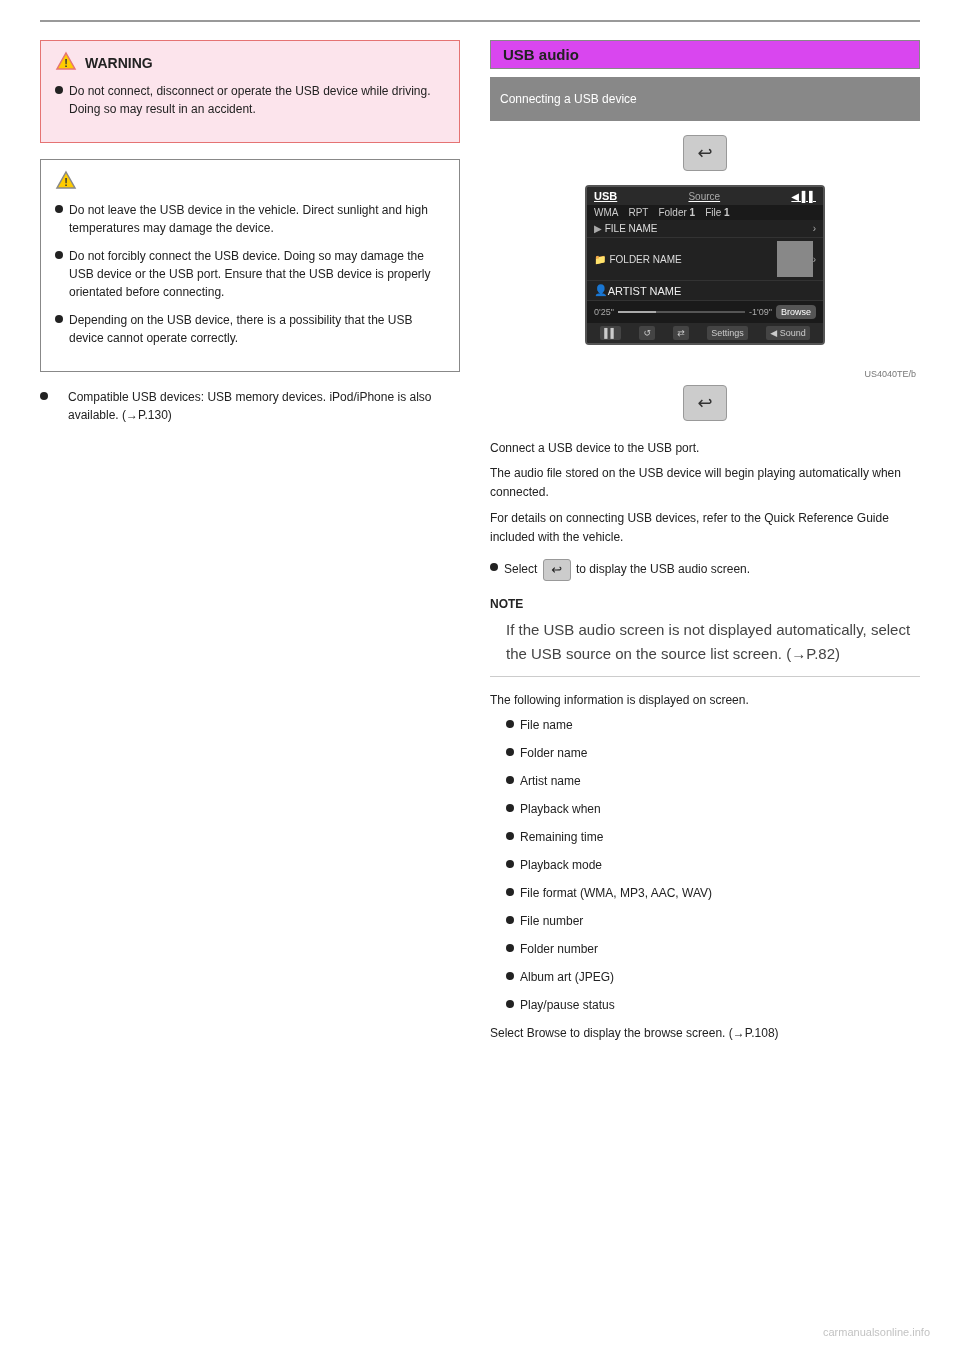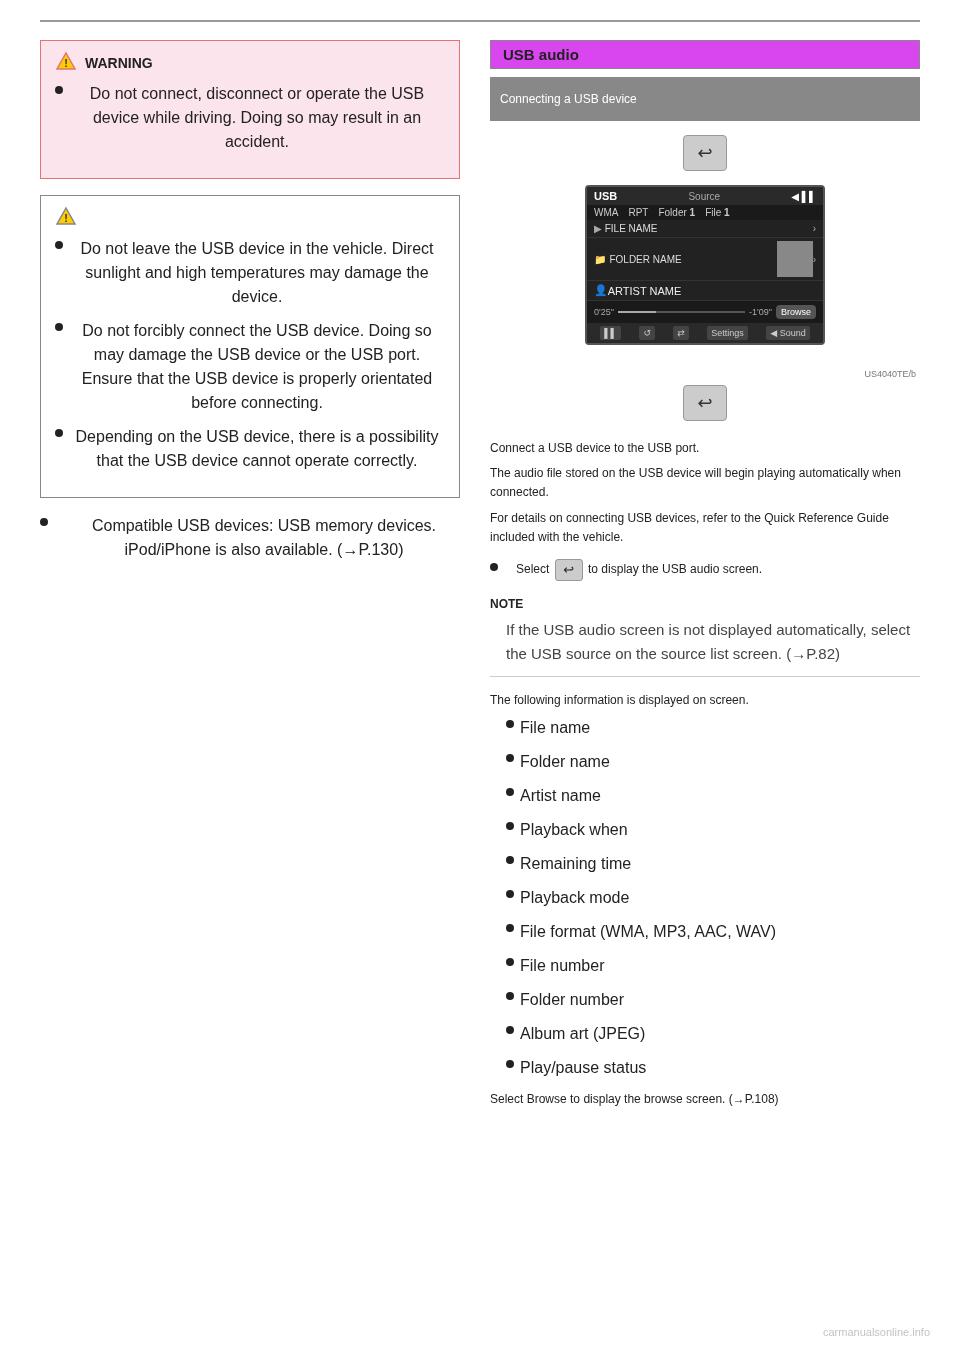--- a/index.html
+++ b/index.html
@@ -84,24 +84,23 @@
     .bullet-dot {
       width: 8px;
       height: 8px;
       background: #222;
       border-radius: 50%;
       margin-top: 4px;
       flex-shrink: 0;
     }
 
     .bullet-text {
-      font-size: 16px;
+      font-size: 12px;
       line-height: 1.5;
       color: #222;
-      text-align: center;
     }
 
     
     .usb-audio-title {
       background: #d946ef;
       border: 1.5px solid #888;
       font-size: 15px;
       font-weight: bold;
       padding: 5px 12px;
       margin-bottom: 8px;
@@ -148,20 +147,21 @@
     }
 
     .usb-screen-top-bar {
       background: #2a2a2a;
       display: flex;
       justify-content: space-between;
       align-items: center;
       padding: 3px 7px;
       font-size: 11px;
       color: #fff;
+      text-decoration: underline;
     }
 
     .usb-screen-source {
       color: #aaa;
       font-size: 10px;
     }
 
     .usb-screen-icons {
       display: flex;
       gap: 3px;
@@ -277,21 +277,21 @@
 
     .right-text-section p {
       font-size: 12px;
       line-height: 1.6;
       margin-bottom: 6px;
     }
 
     .right-bullet {
       display: flex;
       align-items: flex-start;
-      gap: 18px;
+      gap: 6px;
       margin-bottom: 8px;
     }
 
     .right-bullet-dot {
       width: 8px;
       height: 8px;
       background: #222;
       border-radius: 50%;
       margin-top: 4px;
       flex-shrink: 0;

